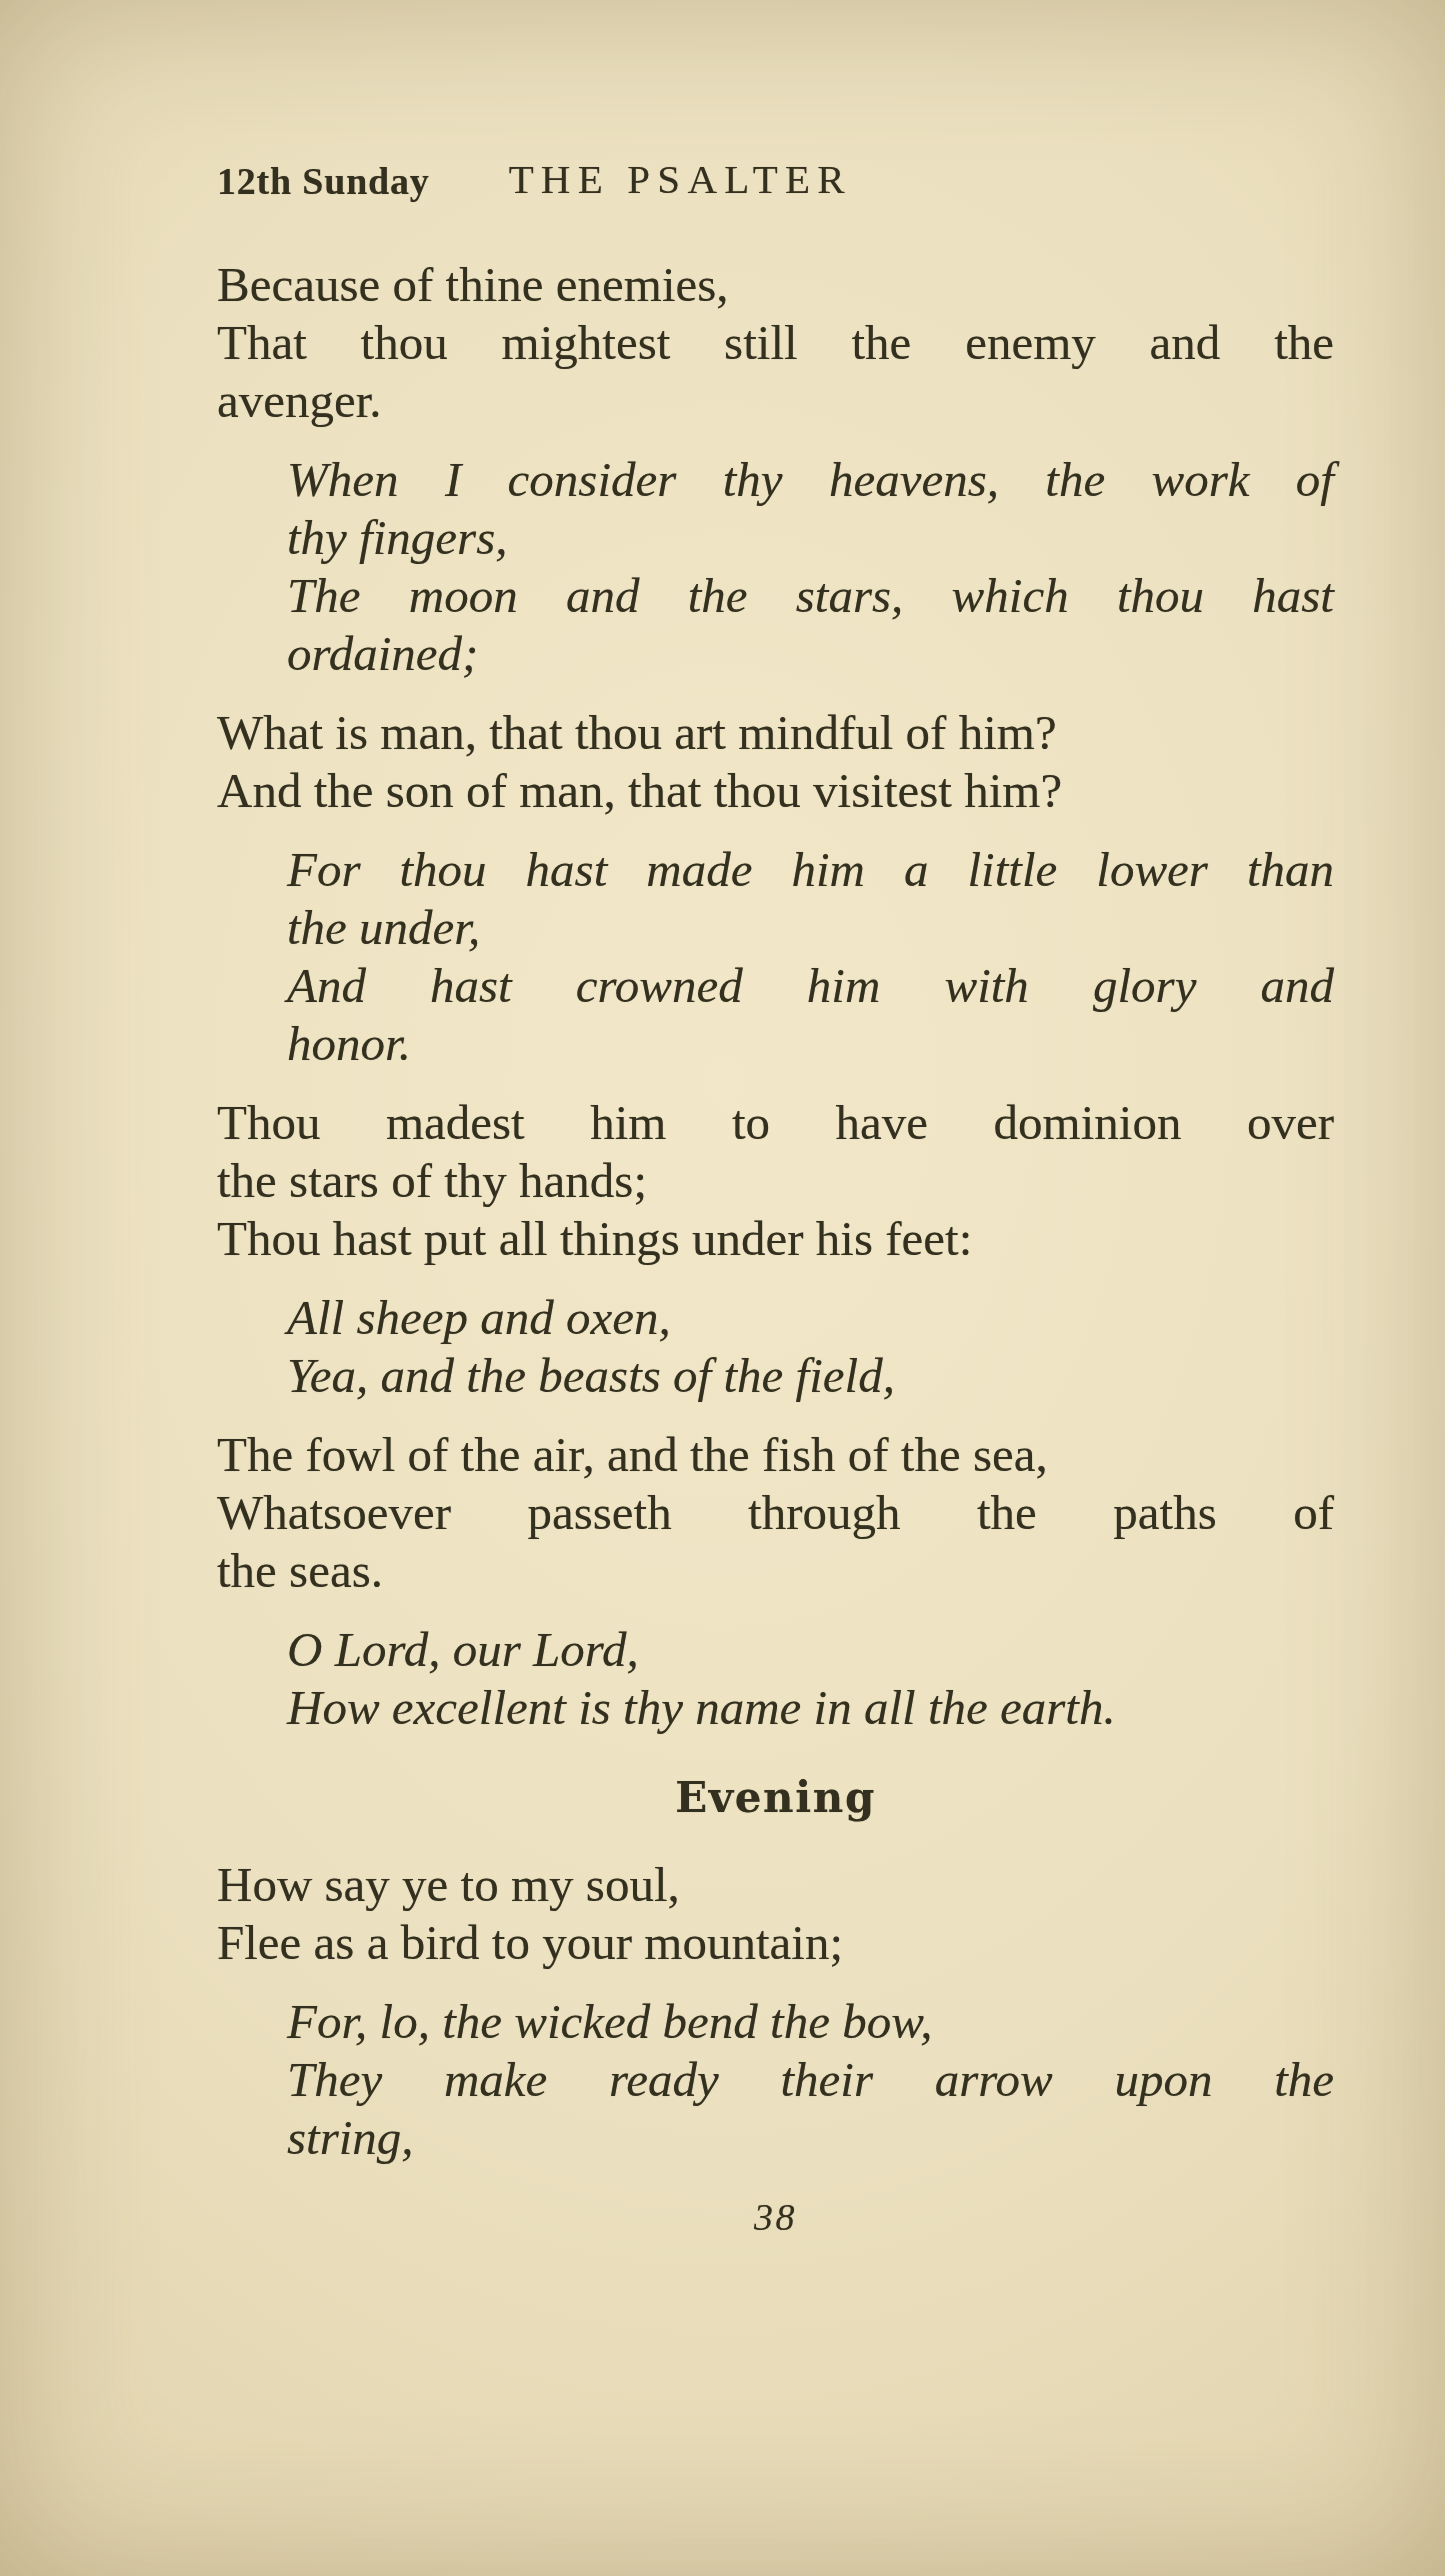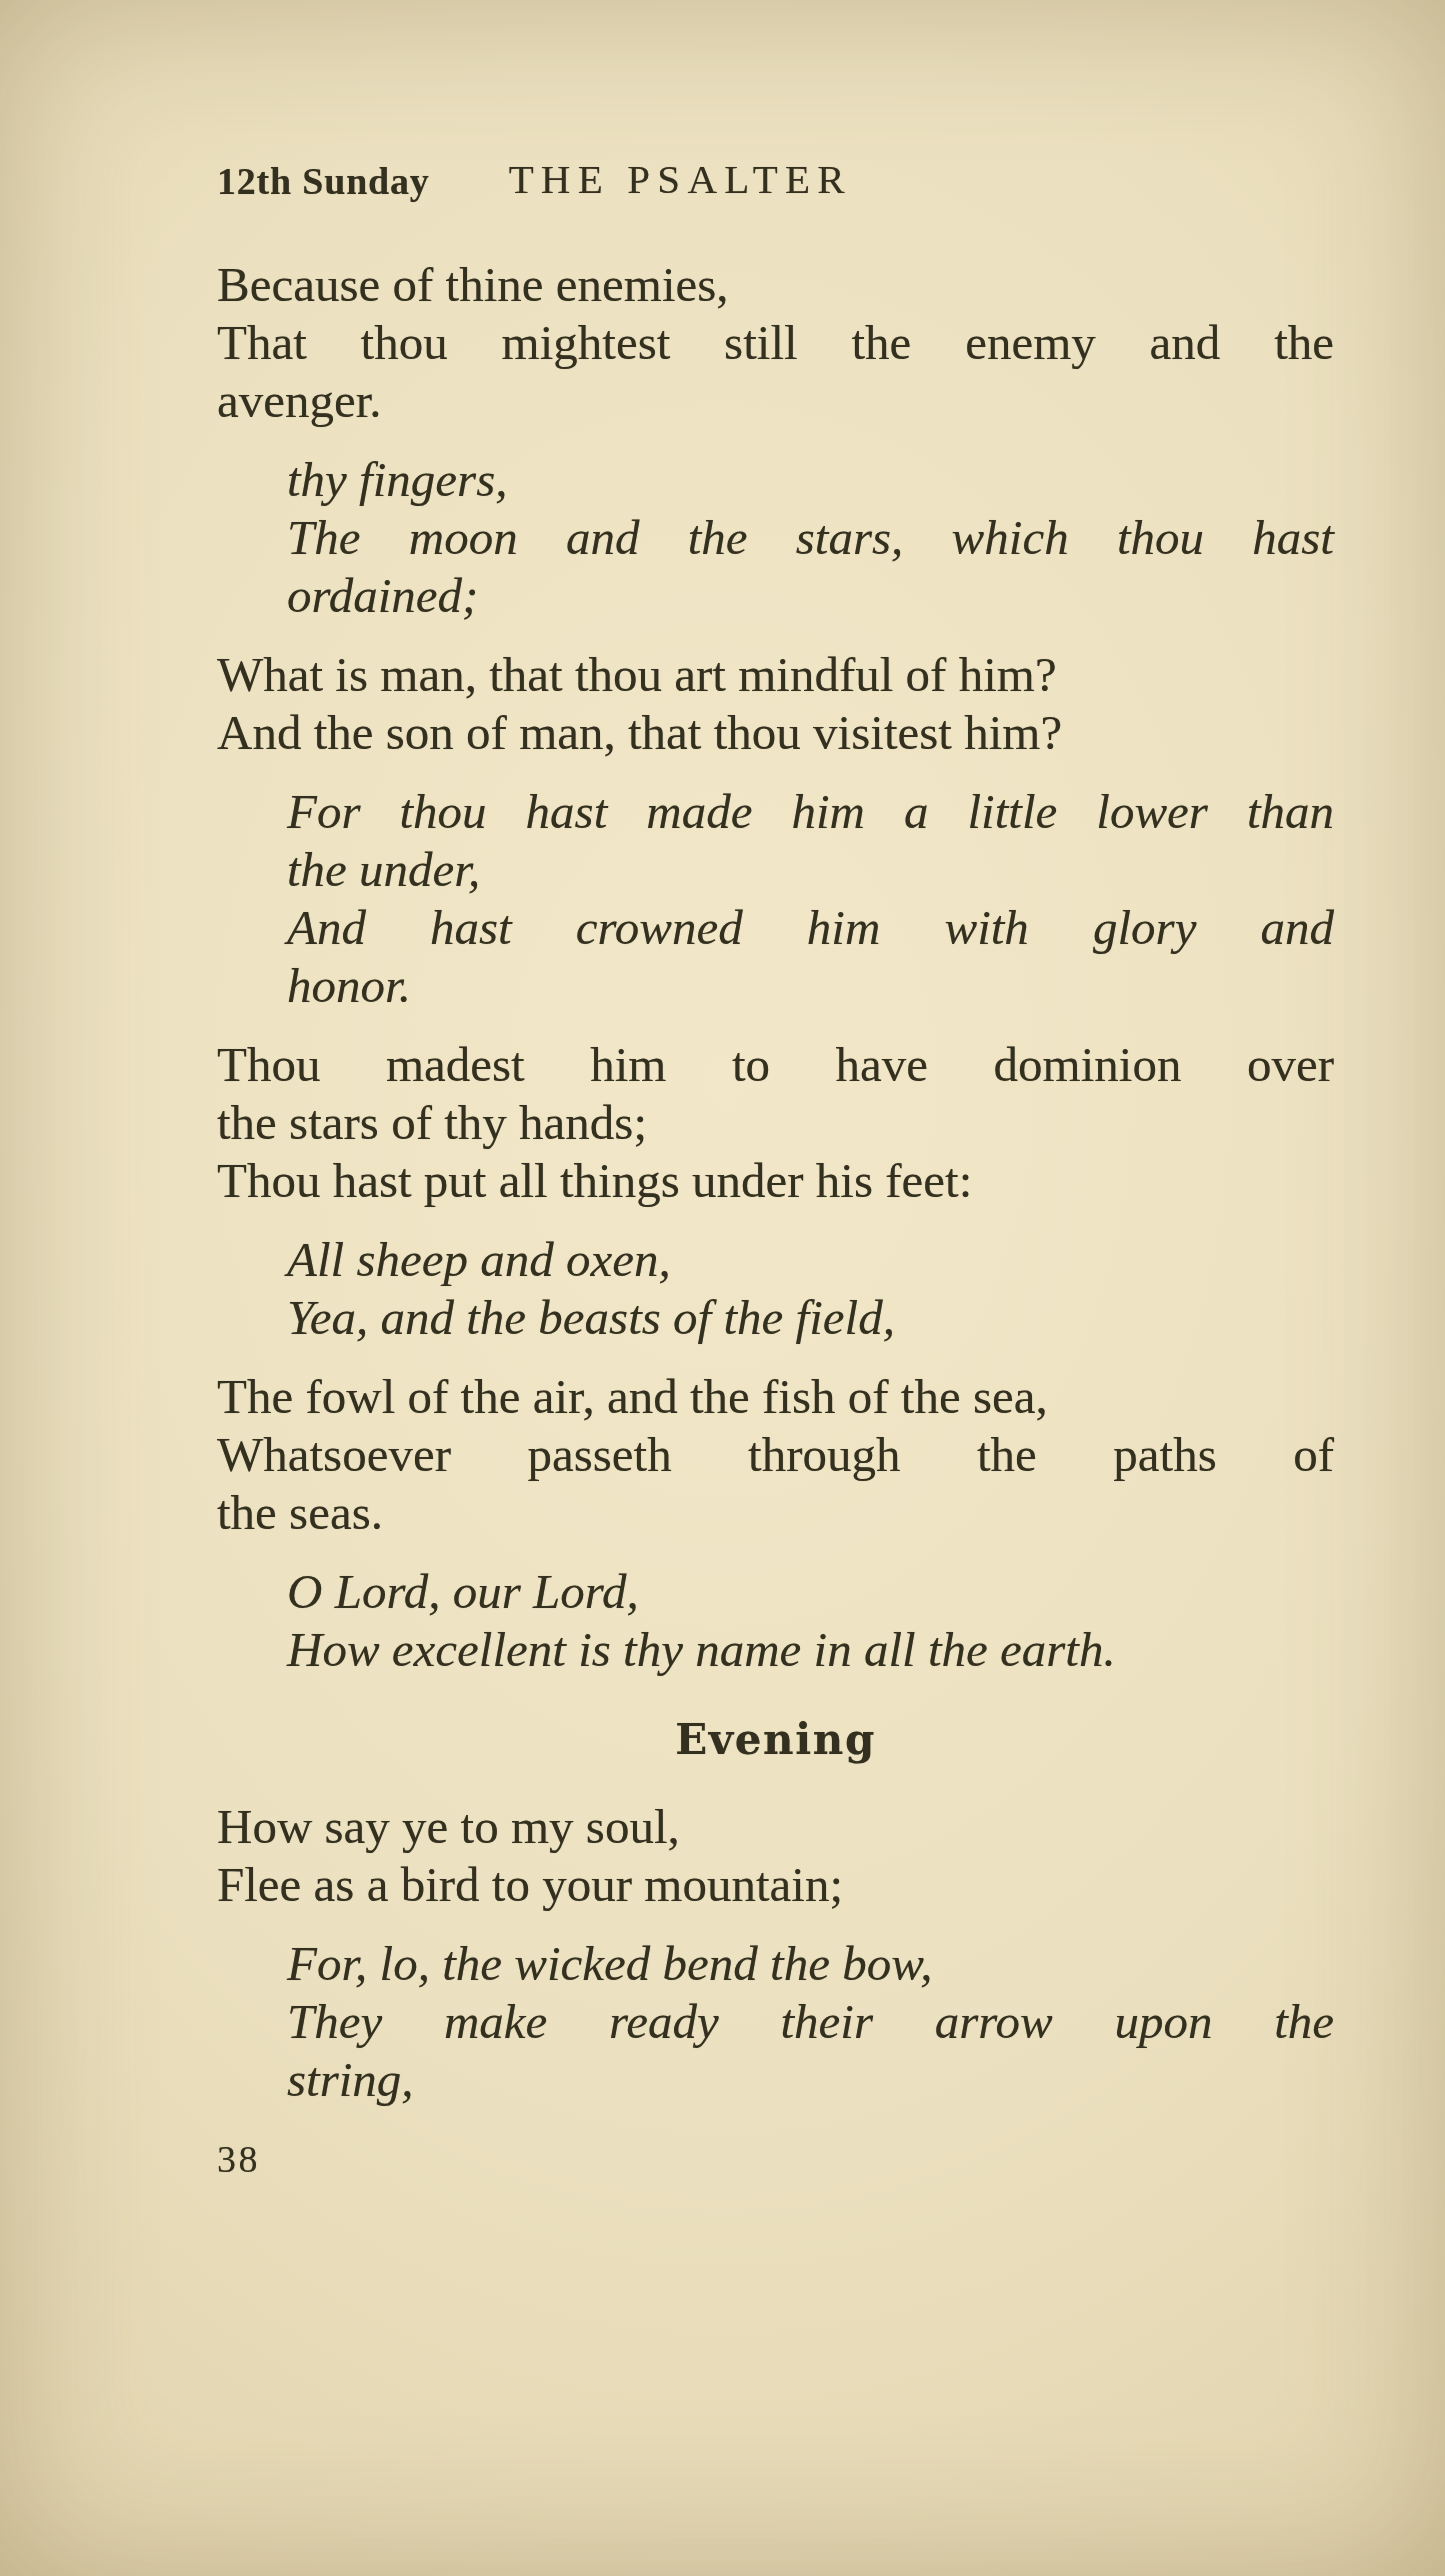--- a/index.html
+++ b/index.html
@@ -62,44 +62,46 @@
   }
   .section-heading {
     text-align: center;
     font-weight: bold;
     font-size: 42px;
     letter-spacing: 1.6px;
     margin: 32px 0 29px 0;
     font-family: "DejaVu Serif", serif;
   }
   .page-number {
-    text-align: left;
+    text-align: center;
     font-size: 38px;
     letter-spacing: 2.4px;
     margin-top: 12.8px;
+    font-style: italic;
   }
 </style>
 </head>
 <body>
 
 <div class="page">
 
   <div class="running-head">
     <span class="rh-left">12th Sunday</span>
     <span class="rh-title">THE PSALTER</span>
   </div>
 
   <div class="content">
     <div id="blocks-morning">
         <div class="block">
           <div class="line">Because of thine enemies,</div>
           <div class="line j">That thou mightest still the enemy and the</div>
           <div class="line">avenger.</div>
         </div>
         <div class="block italic">
+          <div class="line j">When I consider thy heavens, the work of</div>
           <div class="line">thy fingers,</div>
           <div class="line j">The moon and the stars, which thou hast</div>
           <div class="line">ordained;</div>
         </div>
         <div class="block">
           <div class="line">What is man, that thou art mindful of him?</div>
           <div class="line">And the son of man, that thou visitest him?</div>
         </div>
         <div class="block italic">
           <div class="line j">For thou hast made him a little lower than</div>

